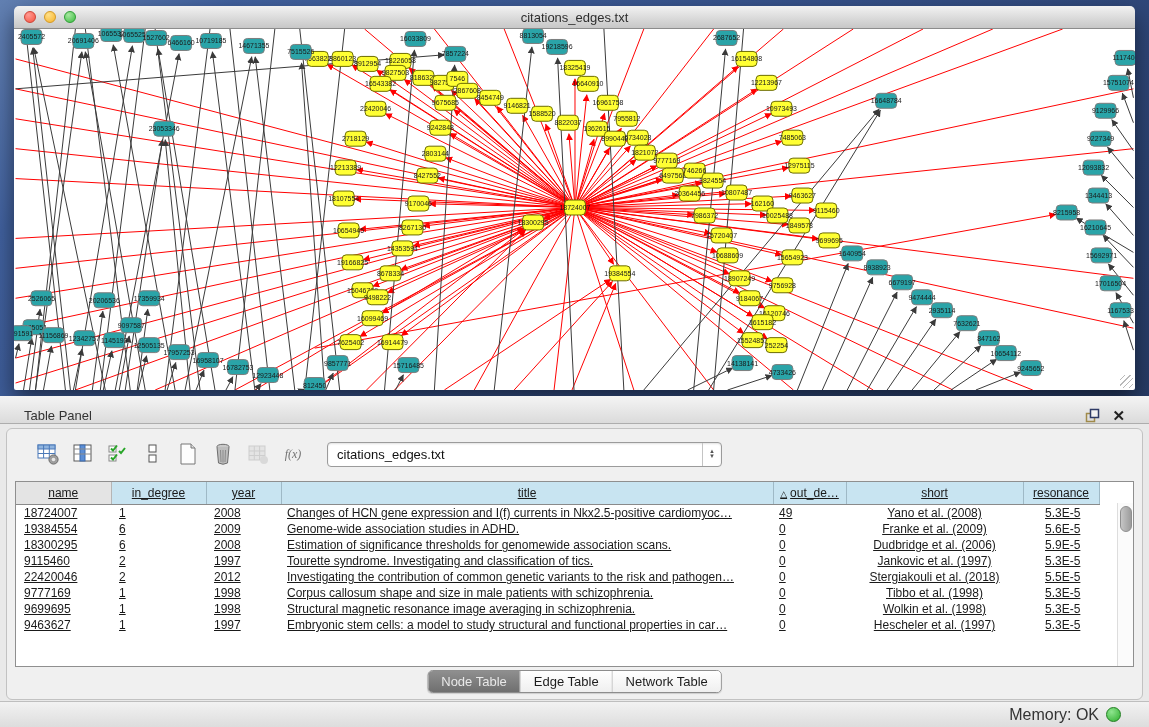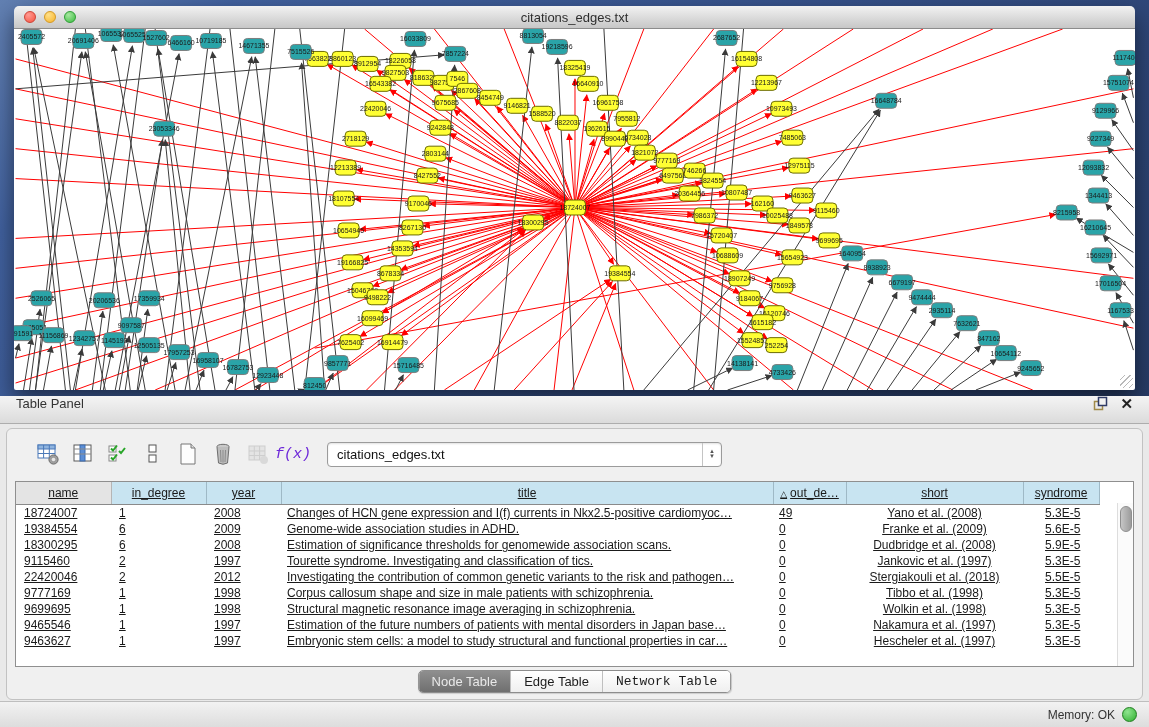--- a/index.html
+++ b/index.html
@@ -22,31 +22,31 @@
   .win-title{position:absolute;left:0;right:0;text-align:center;font-size:13px;color:#2E2E2E;}
   .canvas{position:relative;height:361px;background:#FFFFFF;overflow:hidden;
     border-radius:0 0 2px 2px;}
   .canvas svg{display:block;}
   .grip{position:absolute;right:2px;bottom:2px;width:13px;height:13px;
     background:repeating-linear-gradient(135deg,transparent 0 3px,#B9B9B9 3px 4px);}
 
   
   .table-panel{position:absolute;left:0;top:396px;width:1149px;height:331px;}
   .panel-header{height:28px;background:linear-gradient(#F4F4F4,#DBDBDB);
-    border-bottom:1px solid #ADADAD;display:flex;align-items:flex-start;padding:0 16px;box-sizing:border-box;}
+    border-bottom:1px solid #ADADAD;display:flex;align-items:flex-end;padding:0 24px;box-sizing:border-box;}
   .panel-title{font-size:13px;color:#333;}
   .panel-header-icons{margin-left:auto;display:flex;align-items:center;gap:12px;}
   .float-icon svg{display:block;}
   .close-icon{font-size:15px;font-weight:bold;color:#222;line-height:1;cursor:default;}
 
   .panel-body{position:absolute;left:6px;right:6px;top:32px;bottom:27px;
     background:#F0F0F0;border:1px solid #C2C2C2;border-radius:6px;}
   .toolbar{position:absolute;left:28px;top:10px;height:30px;display:flex;align-items:center;gap:9px;}
   .tb-icon{width:26px;height:26px;display:flex;align-items:center;justify-content:center;}
-  .fx{font-family:Liberation Mono, monospace;font-style:italic;font-size:15px;color:#6d28d9;}
+  .fx{font-family:Liberation Serif, serif;font-style:italic;font-size:12px;color:#737373;}
   .combo{margin-left:12px;width:393px;height:23px;background:#FFFFFF;border:1px solid #9B9B9B;
     border-radius:4px;display:flex;align-items:center;box-shadow:inset 0 1px 2px rgba(0,0,0,.12);}
   .combo-text{flex:1;font-size:13px;color:#111;padding-left:9px;}
   .combo-stepper{width:18px;height:100%;border-left:1px solid #C4C4C4;display:flex;flex-direction:column;
     align-items:center;justify-content:center;font-size:6px;color:#555;line-height:5px;}
 
   .tbl-wrap{position:absolute;left:8px;right:8px;top:52px;bottom:32px;background:#fff;
     border:1px solid #8F8F8F;overflow:hidden;}
   table.grid{border-collapse:collapse;table-layout:fixed;width:1083px;font-size:12px;color:#1A1A1A;text-decoration:underline;}
   table.grid th{height:20px;font-weight:normal;text-align:center;
@@ -61,27 +61,27 @@
   .sort-tri{font-size:9px;margin-right:3px;}
   .vscroll{position:absolute;right:0;top:21px;bottom:0;width:15px;background:#FBFBFB;border-left:1px solid #DDDDDD;}
   .vthumb{position:absolute;top:3px;left:2px;width:10px;height:24px;border-radius:6px;
     background:linear-gradient(90deg,#C6C6C6,#9C9C9C);border:1px solid #8F8F8F;}
 
   .tabs{position:absolute;left:50%;bottom:6px;transform:translateX(-50%);display:flex;
     border:1px solid #8D8D8D;border-radius:5px;overflow:hidden;background:#fff;
     box-shadow:0 1px 1px rgba(0,0,0,.15);}
   .tab{padding:3px 13px;font-size:13px;color:#1d1d1d;background:linear-gradient(#FFFFFF,#EFEFEF);
     border-right:1px solid #B9B9B9;white-space:nowrap;}
-  .tab:last-child{border-right:none;font-family:Liberation Mono, monospace;}
+  .tab:last-child{border-right:none;}
   .tab.active{background:linear-gradient(#8F8F8F,#6F6F6F);color:#E9E9E9;}
 
   .status-bar{position:absolute;left:0;bottom:0;width:1149px;height:26px;
     background:linear-gradient(#F2F2F2,#DDDDDD);border-top:1px solid #BEBEBE;
     display:flex;align-items:center;justify-content:flex-end;gap:7px;
-    padding-right:12px;box-sizing:border-box;font-size:12px;color:#333;}
+    padding-right:28px;box-sizing:border-box;font-size:16px;color:#333;}
   .mem-dot{width:13px;height:13px;border-radius:50%;
     background:radial-gradient(circle at 35% 30%,#8FE58F,#2FAF2F);border:1px solid #1E7E1E;}
 </style>
 </head>
 <body>
 
 <div class="desktop">
   <div class="net-window">
     <div class="titlebar">
       <div class="lights">
@@ -902,21 +902,21 @@
             <col style="width:76px">
         </colgroup>
         <thead>
             <tr id="tbl-head">
               <th class="rowhdr">name</th>
               <th>in_degree</th>
               <th>year</th>
               <th>title</th>
               <th><span class="sort-tri">△</span>out_de…</th>
               <th>short</th>
-              <th>syndrome</th>
+              <th>resonance</th>
             </tr>
           </thead>
         <tbody id="tbl-body">
             <tr>
               <td class="c-name">18724007</td>
               <td class="c-indeg">1</td>
               <td class="c-year">2008</td>
               <td class="c-title">Changes of HCN gene expression and I(f) currents in Nkx2.5-positive cardiomyoc…</td>
               <td class="c-out">49</td>
               <td class="c-short">Yano et al. (2008)</td>
@@ -930,21 +930,21 @@
               <td class="c-out">0</td>
               <td class="c-short">Franke et al. (2009)</td>
               <td class="c-pr">5.6E-5</td>
             </tr>
             <tr>
               <td class="c-name">18300295</td>
               <td class="c-indeg">6</td>
               <td class="c-year">2008</td>
               <td class="c-title">Estimation of significance thresholds for genomewide association scans.</td>
               <td class="c-out">0</td>
-              <td class="c-short">Dudbridge et al. (2008)</td>
+              <td class="c-short">Dudbridge et al. (2006)</td>
               <td class="c-pr">5.9E-5</td>
             </tr>
             <tr>
               <td class="c-name">9115460</td>
               <td class="c-indeg">2</td>
               <td class="c-year">1997</td>
               <td class="c-title">Tourette syndrome. Investigating and classification of tics.</td>
               <td class="c-out">0</td>
               <td class="c-short">Jankovic et al. (1997)</td>
               <td class="c-pr">5.3E-5</td>
@@ -970,29 +970,20 @@
             <tr>
               <td class="c-name">9699695</td>
               <td class="c-indeg">1</td>
               <td class="c-year">1998</td>
               <td class="c-title">Structural magnetic resonance image averaging in schizophrenia.</td>
               <td class="c-out">0</td>
               <td class="c-short">Wolkin et al. (1998)</td>
               <td class="c-pr">5.3E-5</td>
             </tr>
             <tr>
-              <td class="c-name">9465546</td>
-              <td class="c-indeg">1</td>
-              <td class="c-year">1997</td>
-              <td class="c-title">Estimation of the future numbers of patients with mental disorders in Japan base…</td>
-              <td class="c-out">0</td>
-              <td class="c-short">Nakamura et al. (1997)</td>
-              <td class="c-pr">5.3E-5</td>
-            </tr>
-            <tr>
               <td class="c-name">9463627</td>
               <td class="c-indeg">1</td>
               <td class="c-year">1997</td>
               <td class="c-title">Embryonic stem cells: a model to study structural and functional properties in car…</td>
               <td class="c-out">0</td>
               <td class="c-short">Hescheler et al. (1997)</td>
               <td class="c-pr">5.3E-5</td>
             </tr>
           </tbody>
       </table>

